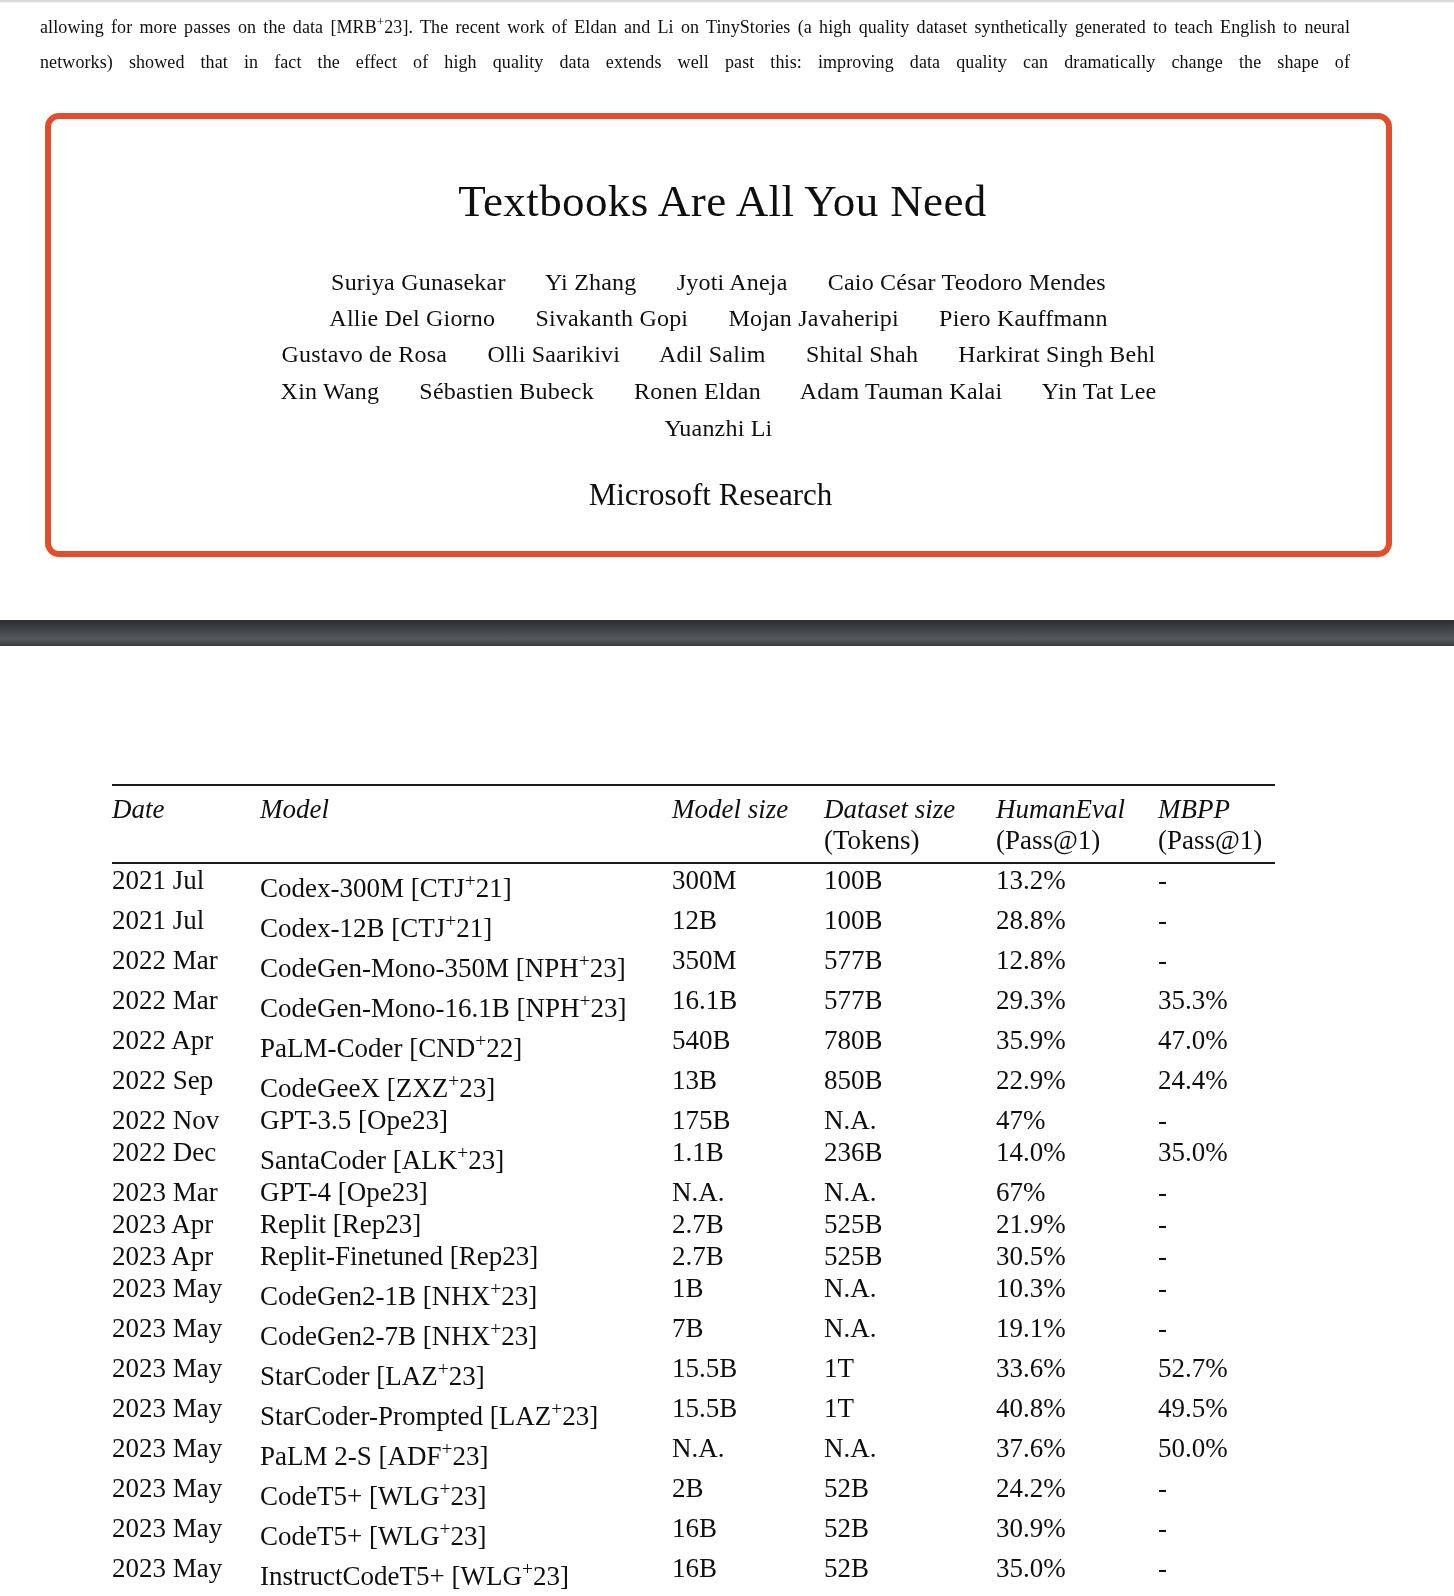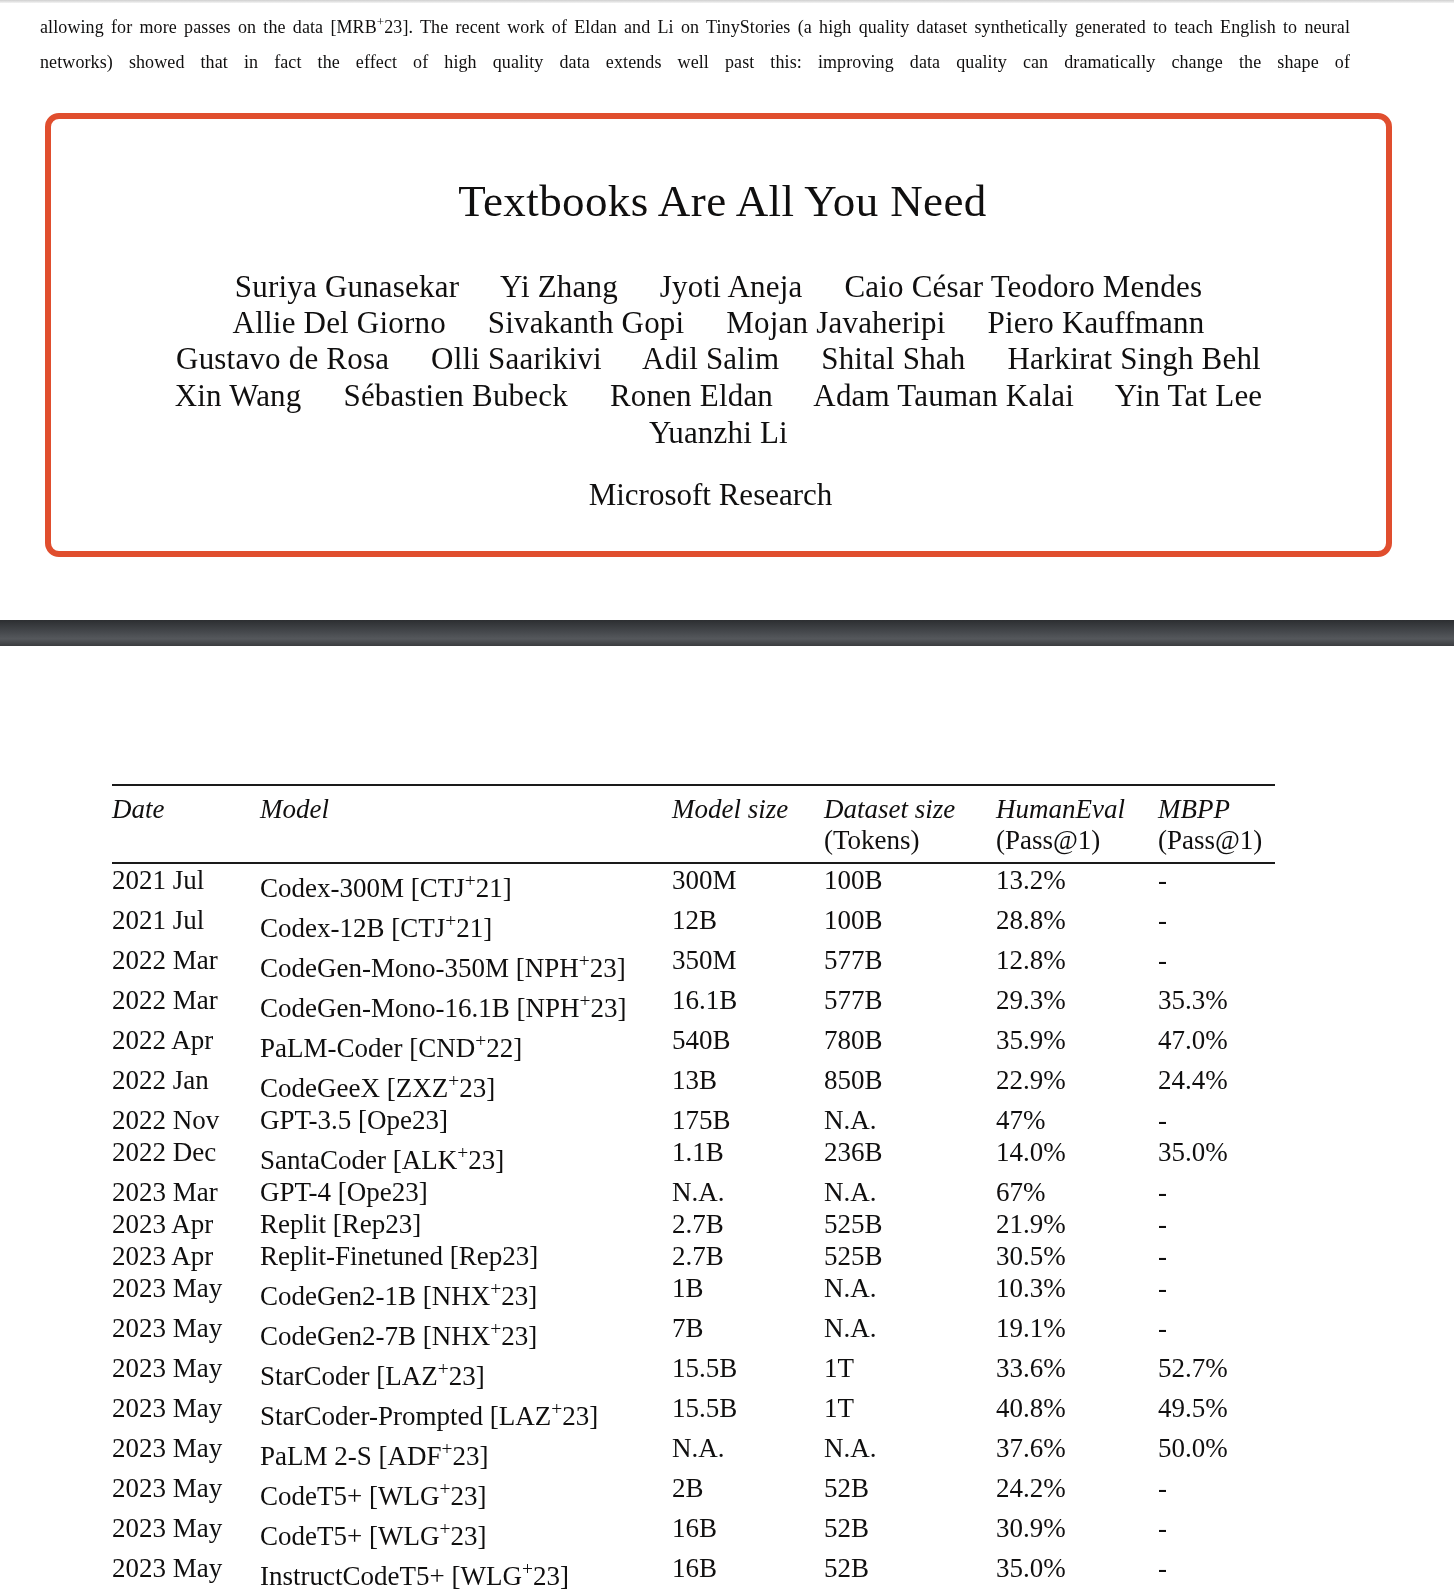--- a/index.html
+++ b/index.html
@@ -52,21 +52,21 @@
   #paper-title {
     position: absolute; left: 8px; right: 0; top: 56px;
     text-align: center;
     font-size: 45px;
     letter-spacing: 0.4px;
   }
 
   .author-row {
     position: absolute; left: 0; right: 0;
     text-align: center;
-    font-size: 31px;
+    font-size: 24px;
     white-space: nowrap;
     letter-spacing: 0.2px;
   }
   .author-row .sp { display: inline-block; width: 34px; }
   #arow0 { top: 150px; }
   #arow1 { top: 186px; text-align: center; }
   #arow2 { top: 222px; }
   #arow3 { top: 259px; }
   #arow4 { top: 296px; }
 
@@ -233,21 +233,21 @@
         </tr>
         <tr>
           <td class="c-date">2022 Apr</td>
           <td class="c-model"><span>PaLM-Coder [CND</span><span class="sup">+</span><span>22]</span></td>
           <td class="c-msize">540B</td>
           <td class="c-dsize">780B</td>
           <td class="c-he">35.9%</td>
           <td class="c-mbpp">47.0%</td>
         </tr>
         <tr>
-          <td class="c-date">2022 Jan</td>
+          <td class="c-date">2022 Sep</td>
           <td class="c-model"><span>CodeGeeX [ZXZ</span><span class="sup">+</span><span>23]</span></td>
           <td class="c-msize">13B</td>
           <td class="c-dsize">850B</td>
           <td class="c-he">22.9%</td>
           <td class="c-mbpp">24.4%</td>
         </tr>
         <tr>
           <td class="c-date">2022 Nov</td>
           <td class="c-model"><span>GPT-3.5 [Ope23]</span></td>
           <td class="c-msize">175B</td>

